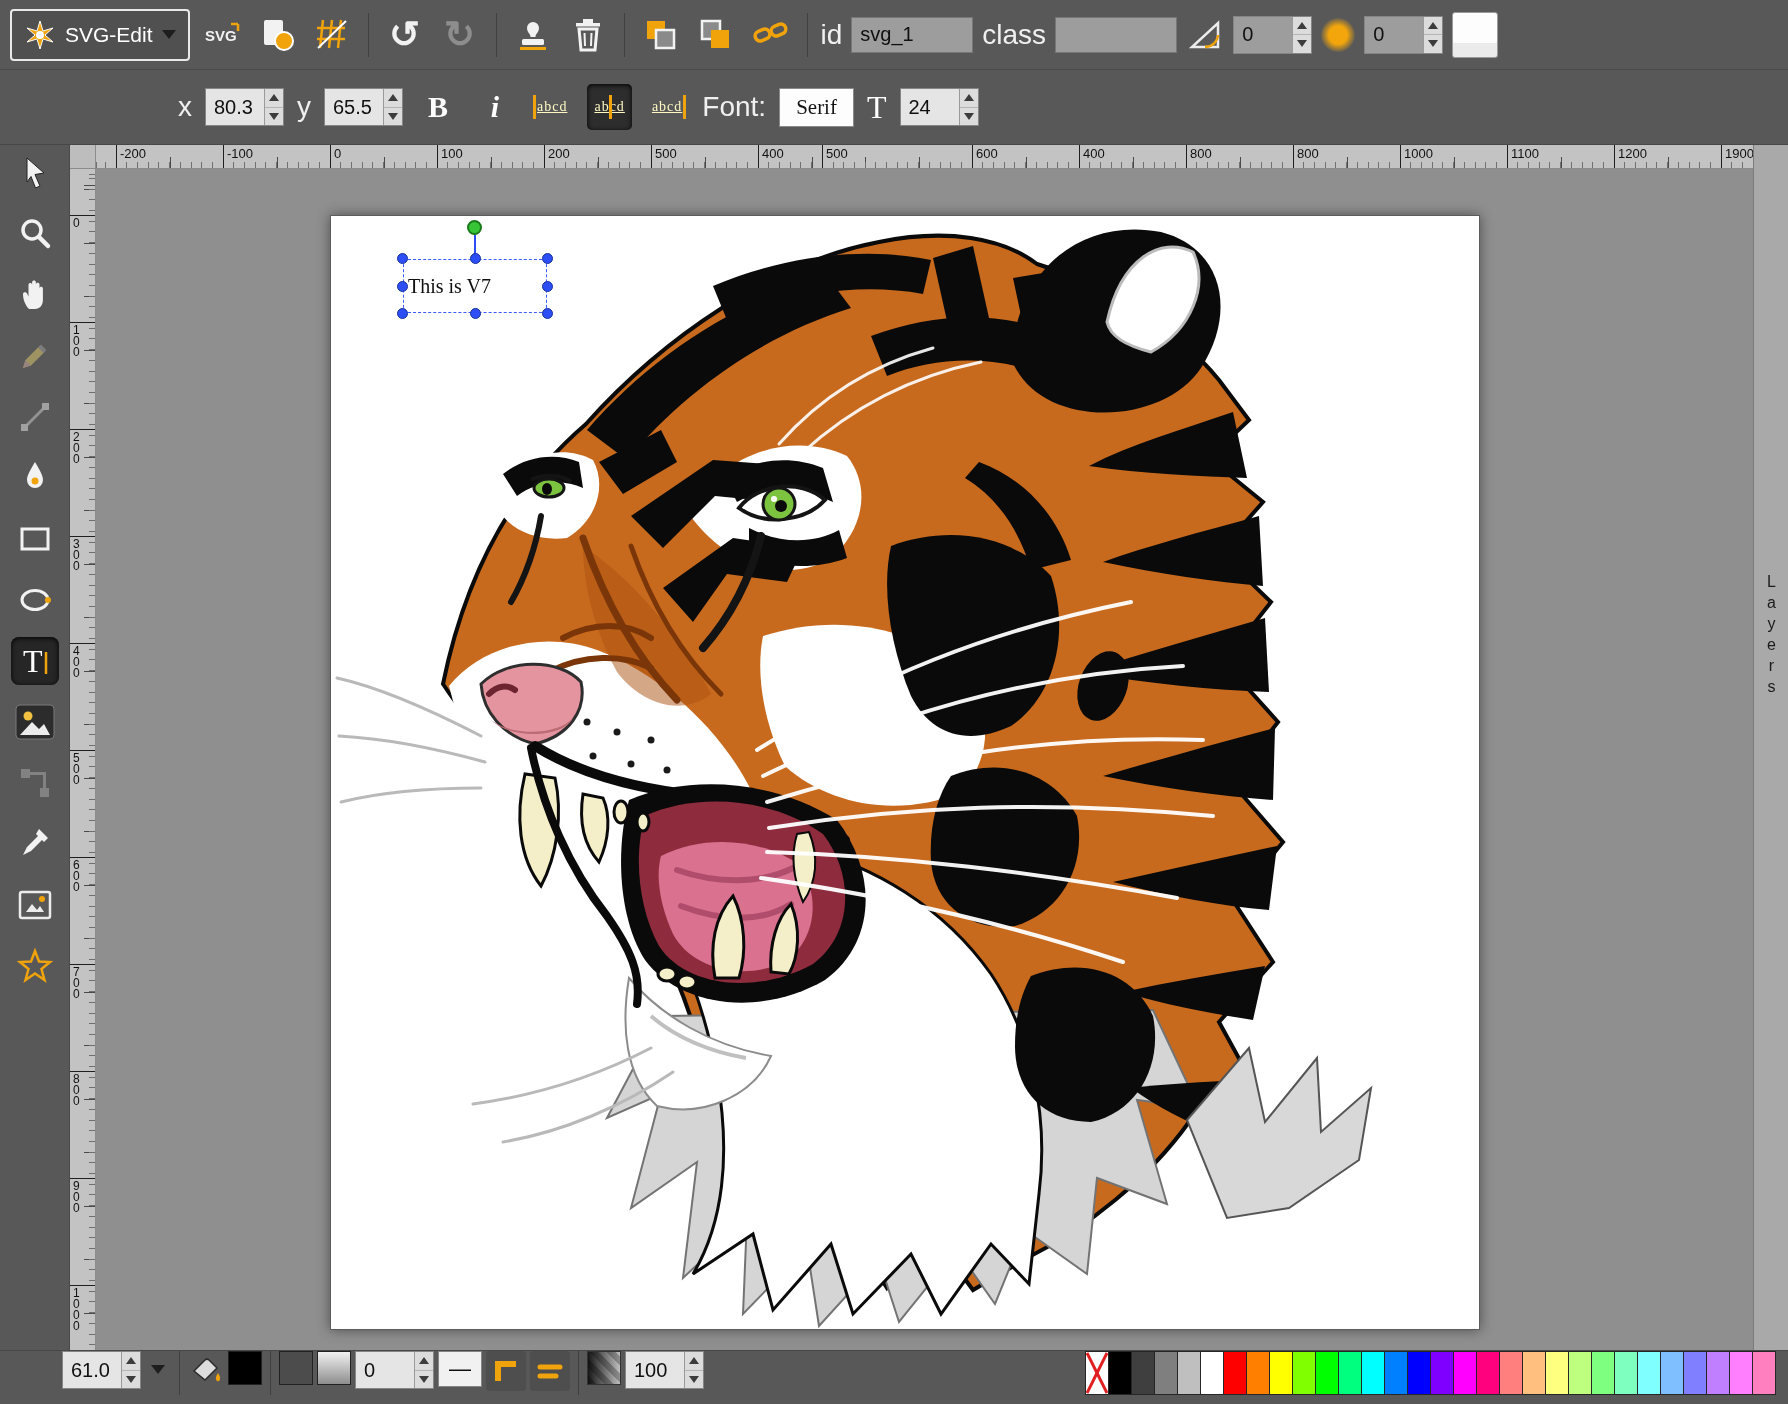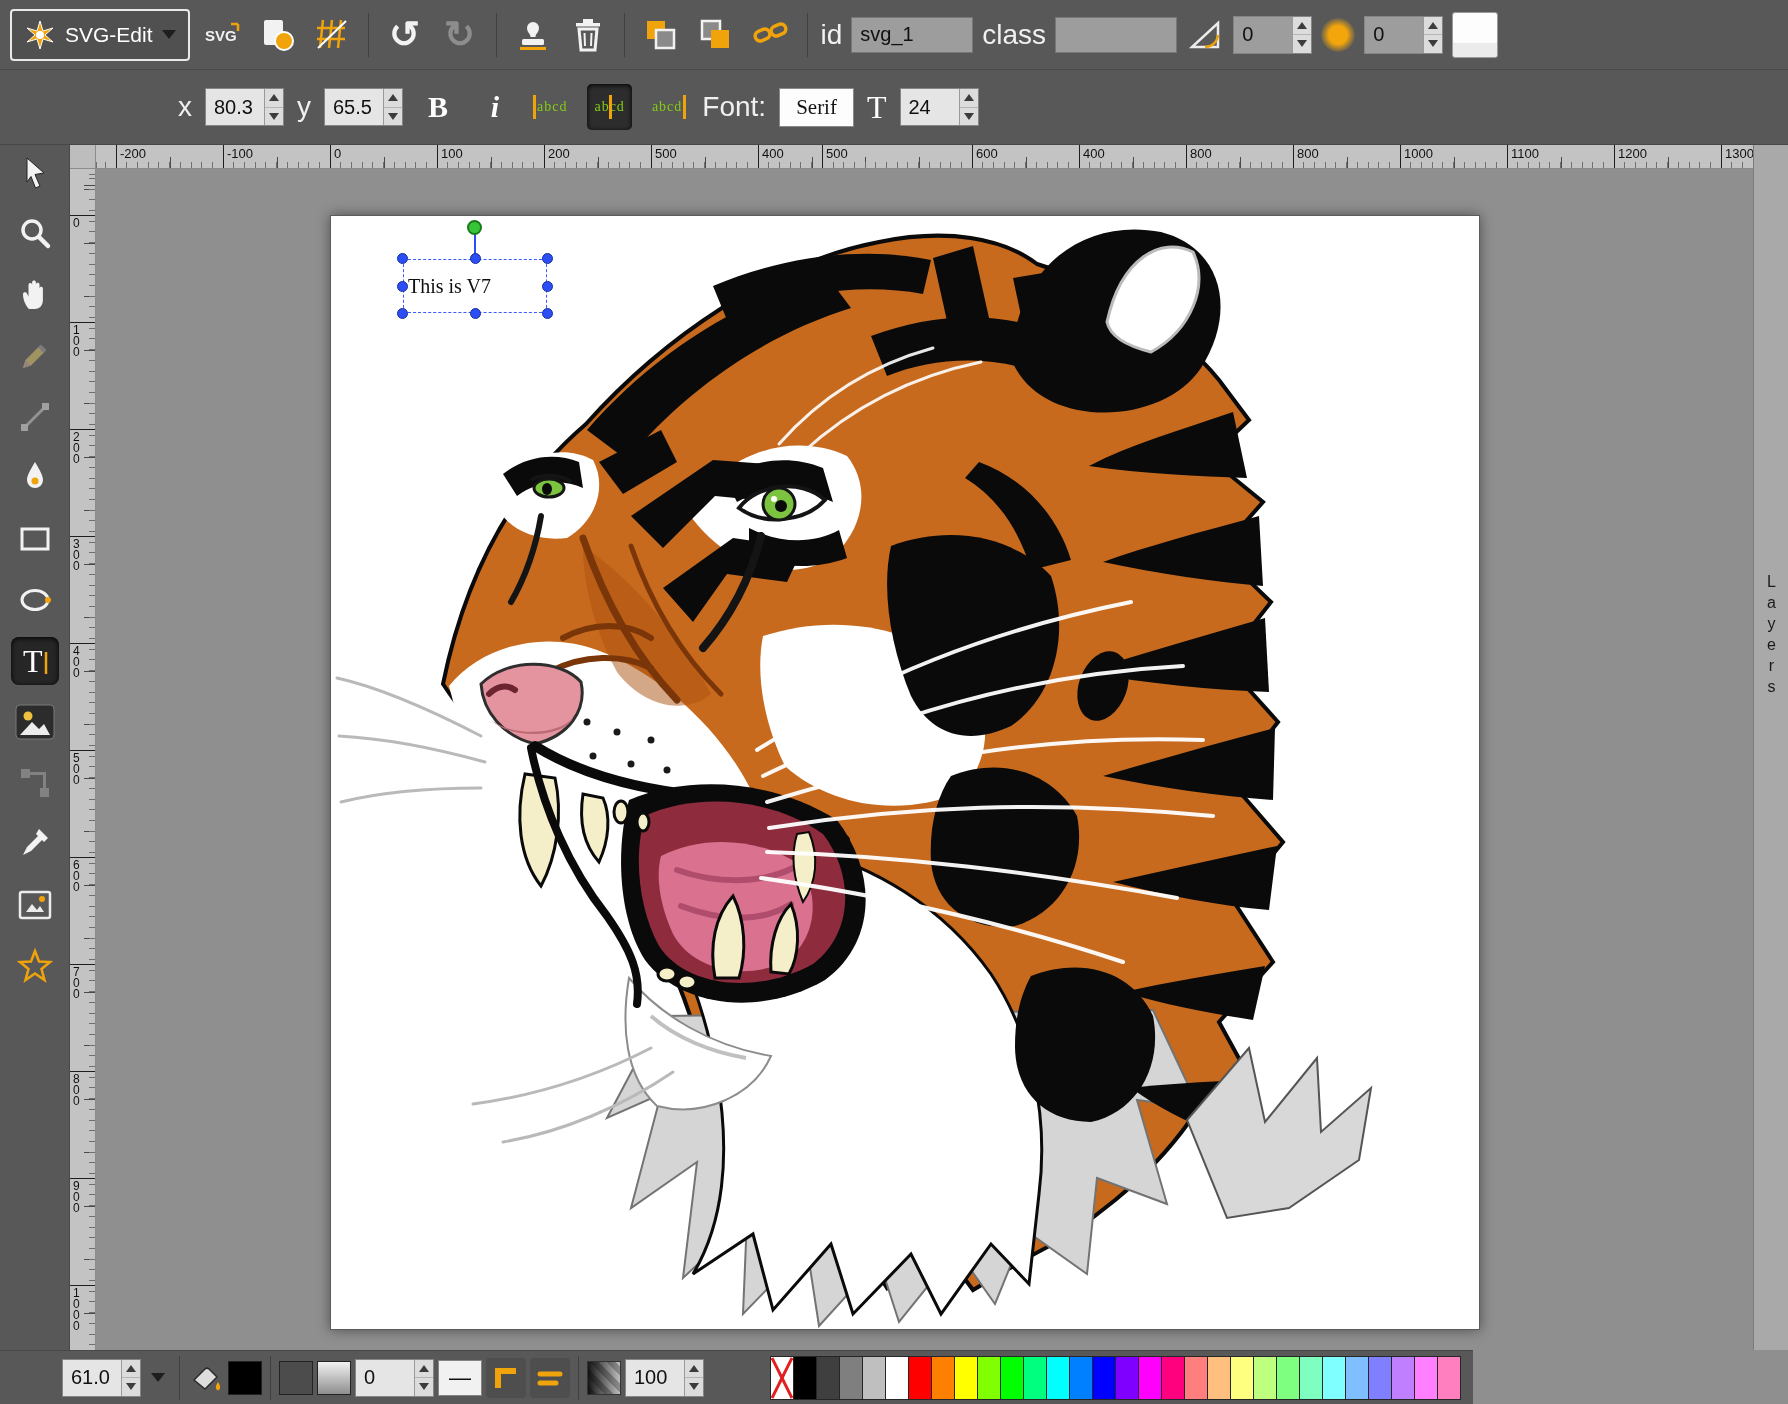--- a/index.html
+++ b/index.html
@@ -41,21 +41,21 @@
                box-shadow:inset 0 -14px 0 rgba(200,200,200,.35); flex:none; cursor:pointer; }
 
   
   .style-btn { min-width:44px; height:46px; border:none; background:transparent; color:#fff; border-radius:5px;
                display:flex; align-items:center; justify-content:center; cursor:pointer; flex:none; }
   .bold-glyph { font-family:"Liberation Serif", serif; font-weight:bold; font-size:30px; color:#fff; }
   .italic-glyph { font-family:"Liberation Serif", serif; font-style:italic; font-weight:bold; font-size:30px; color:#fff; }
   .anchor-btn { position:relative; height:46px; padding:0 7px; border:none; background:transparent; border-radius:5px;
                 display:flex; align-items:center; cursor:pointer; flex:none; }
   .anchor-btn.pressed { background:#2d2d2d; box-shadow:inset 0 1px 5px #000; }
-  .abcd { font-family:"Liberation Serif", serif; font-size:14px; color:#84cc16; letter-spacing:1px; }
+  .abcd { font-family:"Liberation Serif", serif; font-size:14px; color:#fef9c3; letter-spacing:1px;text-decoration:underline; }
   .vbar { position:absolute; top:11px; width:3px; height:24px; background:#f0a30a; }
   .vbar.left { left:3px; } .vbar.mid { left:50%; margin-left:-1px; } .vbar.right { right:3px; }
   .font-family-btn { background:#fdfdfd; border:1px solid #8a8a8a; color:#141414; font-size:21px;
                      font-family:"Liberation Serif", serif; padding:6px 16px; cursor:pointer; flex:none; }
   .fontsize-glyph { font-family:"Liberation Serif", serif; font-size:32px; color:#fff; flex:none; }
 
   
   .left-tools { position:absolute; left:0; top:145px; width:70px; height:1205px; background:#585858;
                 border-right:1px solid #494949; display:flex; flex-direction:column; align-items:center;
                 gap:13px; padding-top:4px; z-index:15; }
@@ -101,22 +101,22 @@
   .rot-line { position:absolute; left:calc(50% - 1px); top:-26px; width:1.5px; height:26px; background:#2d4ef5; }
   .grip-rotate { position:absolute; left:calc(50% - 8px); top:-40px; width:15px; height:15px; border-radius:50%;
                  background:#37c437; border:2px solid #187a18; }
 
   
   .layers-strip { position:absolute; right:0; top:145px; width:35px; height:1205px; background:#a9a9a9;
                   border-left:1px solid #7b7b7b; display:flex; justify-content:center; padding-top:428px; z-index:15; cursor:pointer; }
   .layers-strip span { writing-mode:vertical-rl; text-orientation:upright; font-size:16px; color:#1b1b1b; letter-spacing:4px; }
 
   
-  .toolbar-bottom { position:absolute; left:0; bottom:0; width:1473px; height:54px; background:#585858;
-                    border-top:1px solid #474747; display:flex; align-items:center; gap:4px; padding:0 12px 0 62px; z-index:20; }
+  .toolbar-bottom { position:absolute; left:0; bottom:0; width:1788px; height:54px; background:#585858;
+                    border-top:1px solid #474747; display:flex; gap:4px; padding:0 12px 0 62px; z-index:20; }
   .zoom-dd { width:26px; height:36px; background:transparent; border:none; display:flex; align-items:center; justify-content:center; cursor:pointer; }
   .swatch-box { width:34px; height:34px; border:1px solid #222; flex:none; cursor:pointer; }
   .fill-swatch { background:#000; }
   .stroke-swatch-a { background:#4c4c4c; }
   .stroke-swatch-b { background:linear-gradient(#f2f2f2, #8e8e8e); }
   .dash-box { width:44px; height:36px; background:#f1f1f1; border:1px solid #858585; color:#101010;
               display:flex; align-items:center; justify-content:center; font-size:22px; cursor:pointer; flex:none; }
   .opacity-icon { width:34px; height:34px; border:1px solid #333; flex:none;
                   background:linear-gradient(to right, #1d1d1d, #ededed),
                              repeating-linear-gradient(45deg, #999 0 6px, #ccc 6px 12px); background-blend-mode:multiply; }
@@ -412,21 +412,21 @@
         <span class="rlh" style="left: 555px;">500</span>
         <span class="rlh" style="left: 662px; text-align: center;">400</span>
         <span class="rlh" style="left: 726px;">500</span>
         <span class="rlh" style="left: 876px;">600</span>
         <span class="rlh" style="left: 983px;">400</span>
         <span class="rlh" style="left: 1090px;">800</span>
         <span class="rlh" style="left: 1197px;">800</span>
         <span class="rlh" style="left: 1304px;">1000</span>
         <span class="rlh" style="left: 1411px;">1100</span>
         <span class="rlh" style="left: 1518px;">1200</span>
-        <span class="rlh" style="left: 1625px;">1300</span>
+        <span class="rlh" style="left: 1625px;">1900</span>
       </div>
   </div>
   <div class="ruler-v">
     <div>
         <span class="rlv" style="top: 46px;">0</span>
         <span class="rlv" style="top: 153px;">1
 0
 0</span>
         <span class="rlv" style="top: 260px;">2
 0

